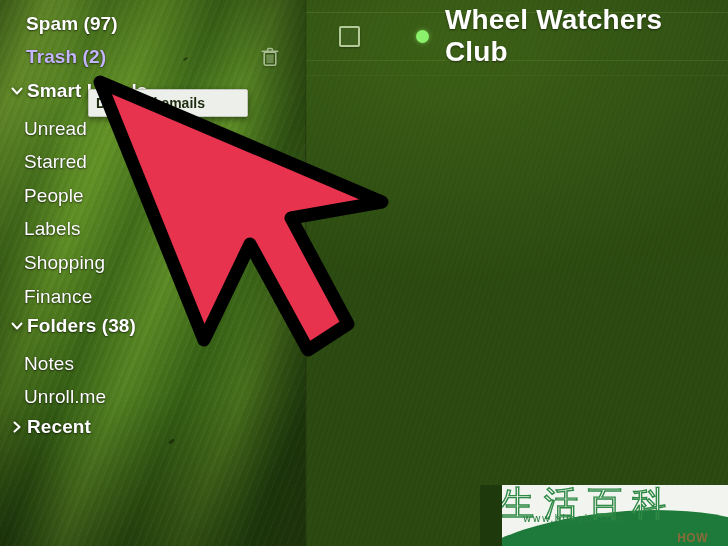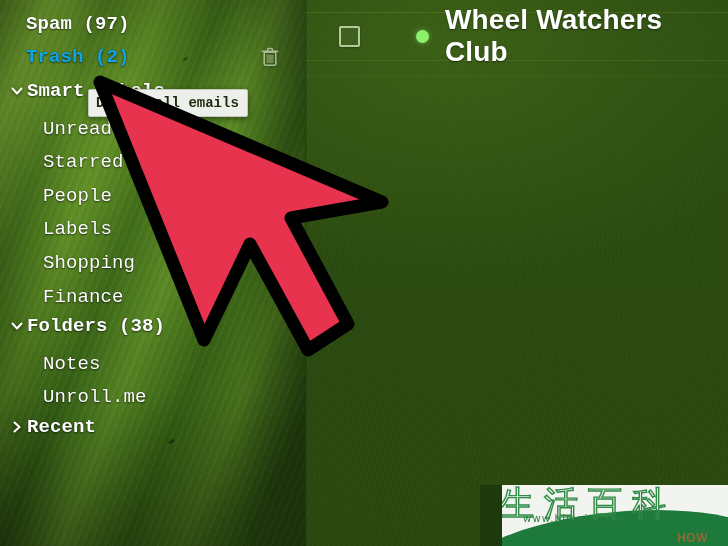--- a/index.html
+++ b/index.html
@@ -15,21 +15,20 @@
     position:absolute; inset:0;
     display:flex;
   }
 
   
   #sidebar {
     position:relative;
     width:305px; height:546px;
     overflow:hidden;
     flex:0 0 305px;
-    font-family:Liberation Mono, monospace;
   }
   
   .leaf-base {
     position:absolute; inset:0;
     background:
       radial-gradient(ellipse 120% 90% at 20% 15%, #5f8f27 0%, #4b7b1e 35%, #335f14 70%, #21400c 100%);
   }
   
   .leaf-blades {
     position:absolute; left:-60px; top:-80px; width:520px; height:760px;
@@ -92,23 +91,23 @@
     white-space:nowrap;
   }
   .label {
     color:#ffffff;
     font-size:19px;
     letter-spacing:.1px;
     text-shadow:0 1px 2px rgba(0,0,0,.55), 0 0 1px rgba(0,0,0,.5);
   }
   .row.top    .label { font-weight:700; padding-left:26px; }
   .row.group  .label { font-weight:700; }
-  .row.child  .label { font-weight:400; padding-left:43px;margin-top:8px; }
+  .row.child  .label { font-weight:400; padding-left:24px;margin-top:8px; }
   .row.child.bold .label { font-weight:700; }
-  .row.selected .label { color:#0ea5e9; font-weight:700; }
+  .row.selected .label { color:#c4b5fd; font-weight:700; }
 
   .chev {
     width:16px; height:16px;
     margin-left:9px; margin-right:2px;
     flex:0 0 16px;
     display:flex; align-items:center; justify-content:center;
     filter:drop-shadow(0 1px 2px rgba(0,0,0,.6));
   }
   .chev svg { display:block; }
 

